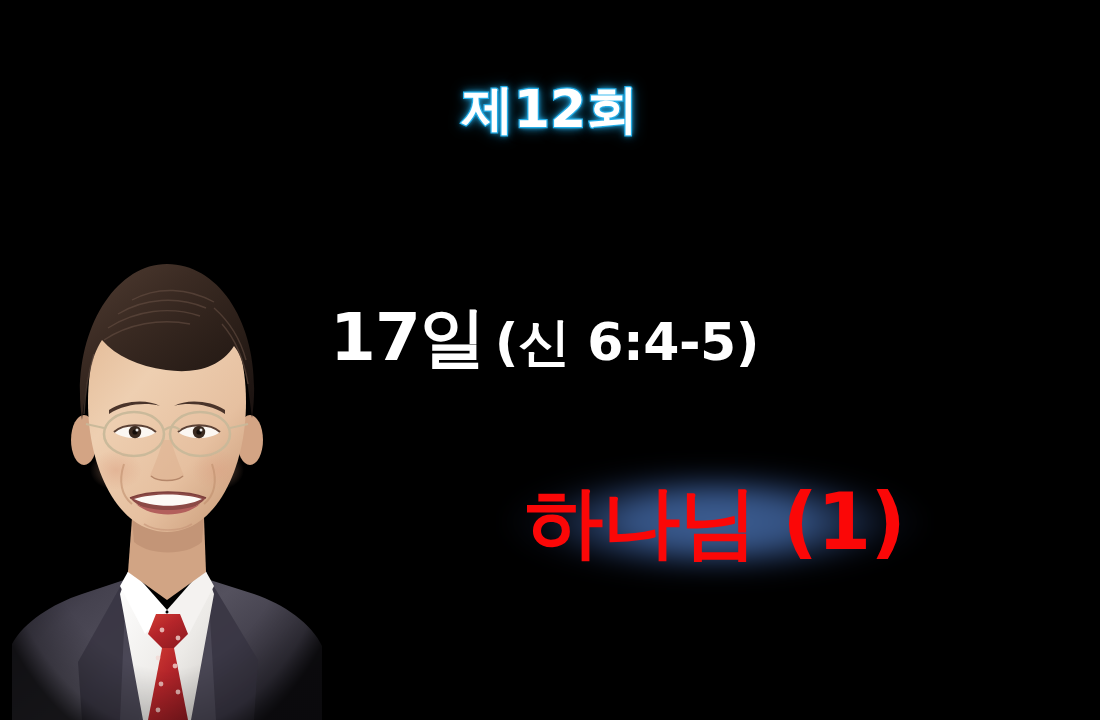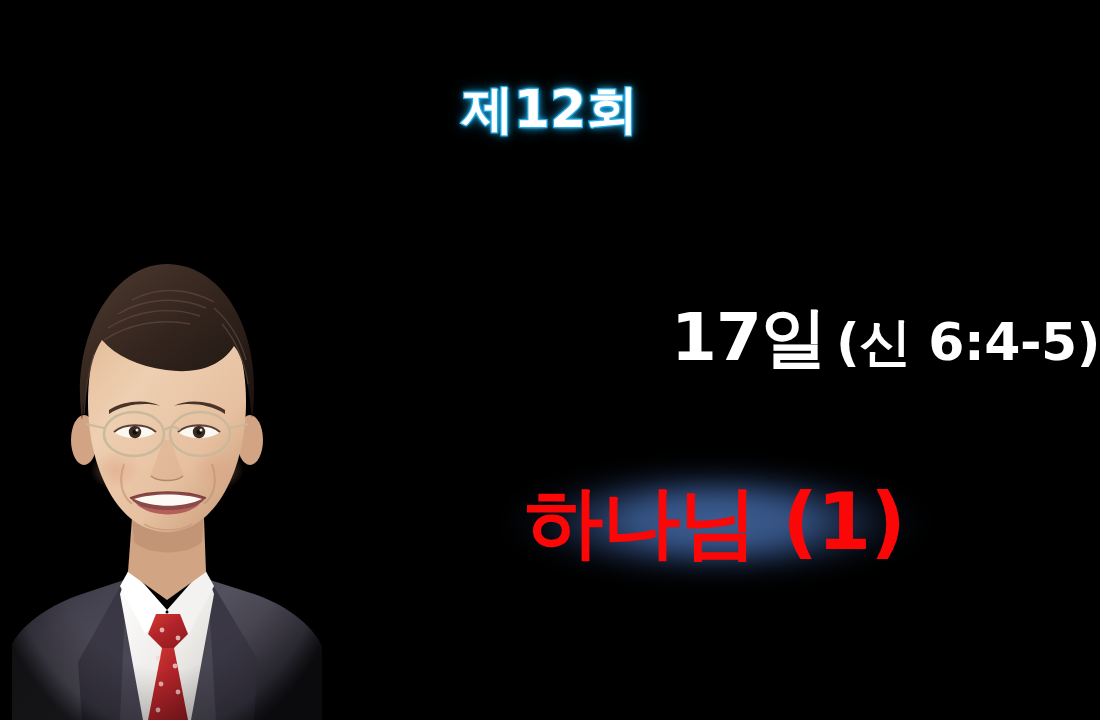--- a/index.html
+++ b/index.html
@@ -62,21 +62,21 @@
     text-shadow:
       0 0 5px #29b6f0,
       0 0 11px #1e9fd8,
       0 0 20px rgba(30,159,216,.55);
   }
 
   
   .line-date {
     position:absolute;
     top:305px; left:330px; width:770px;
-    text-align:right;
+    text-align:left;
     color:#ffffff;
     white-space:nowrap;
     line-height:1;
   }
   .date-main {
     font-size:66px;
     font-weight:bold;
     letter-spacing:-1px;
     vertical-align:baseline;
   }

